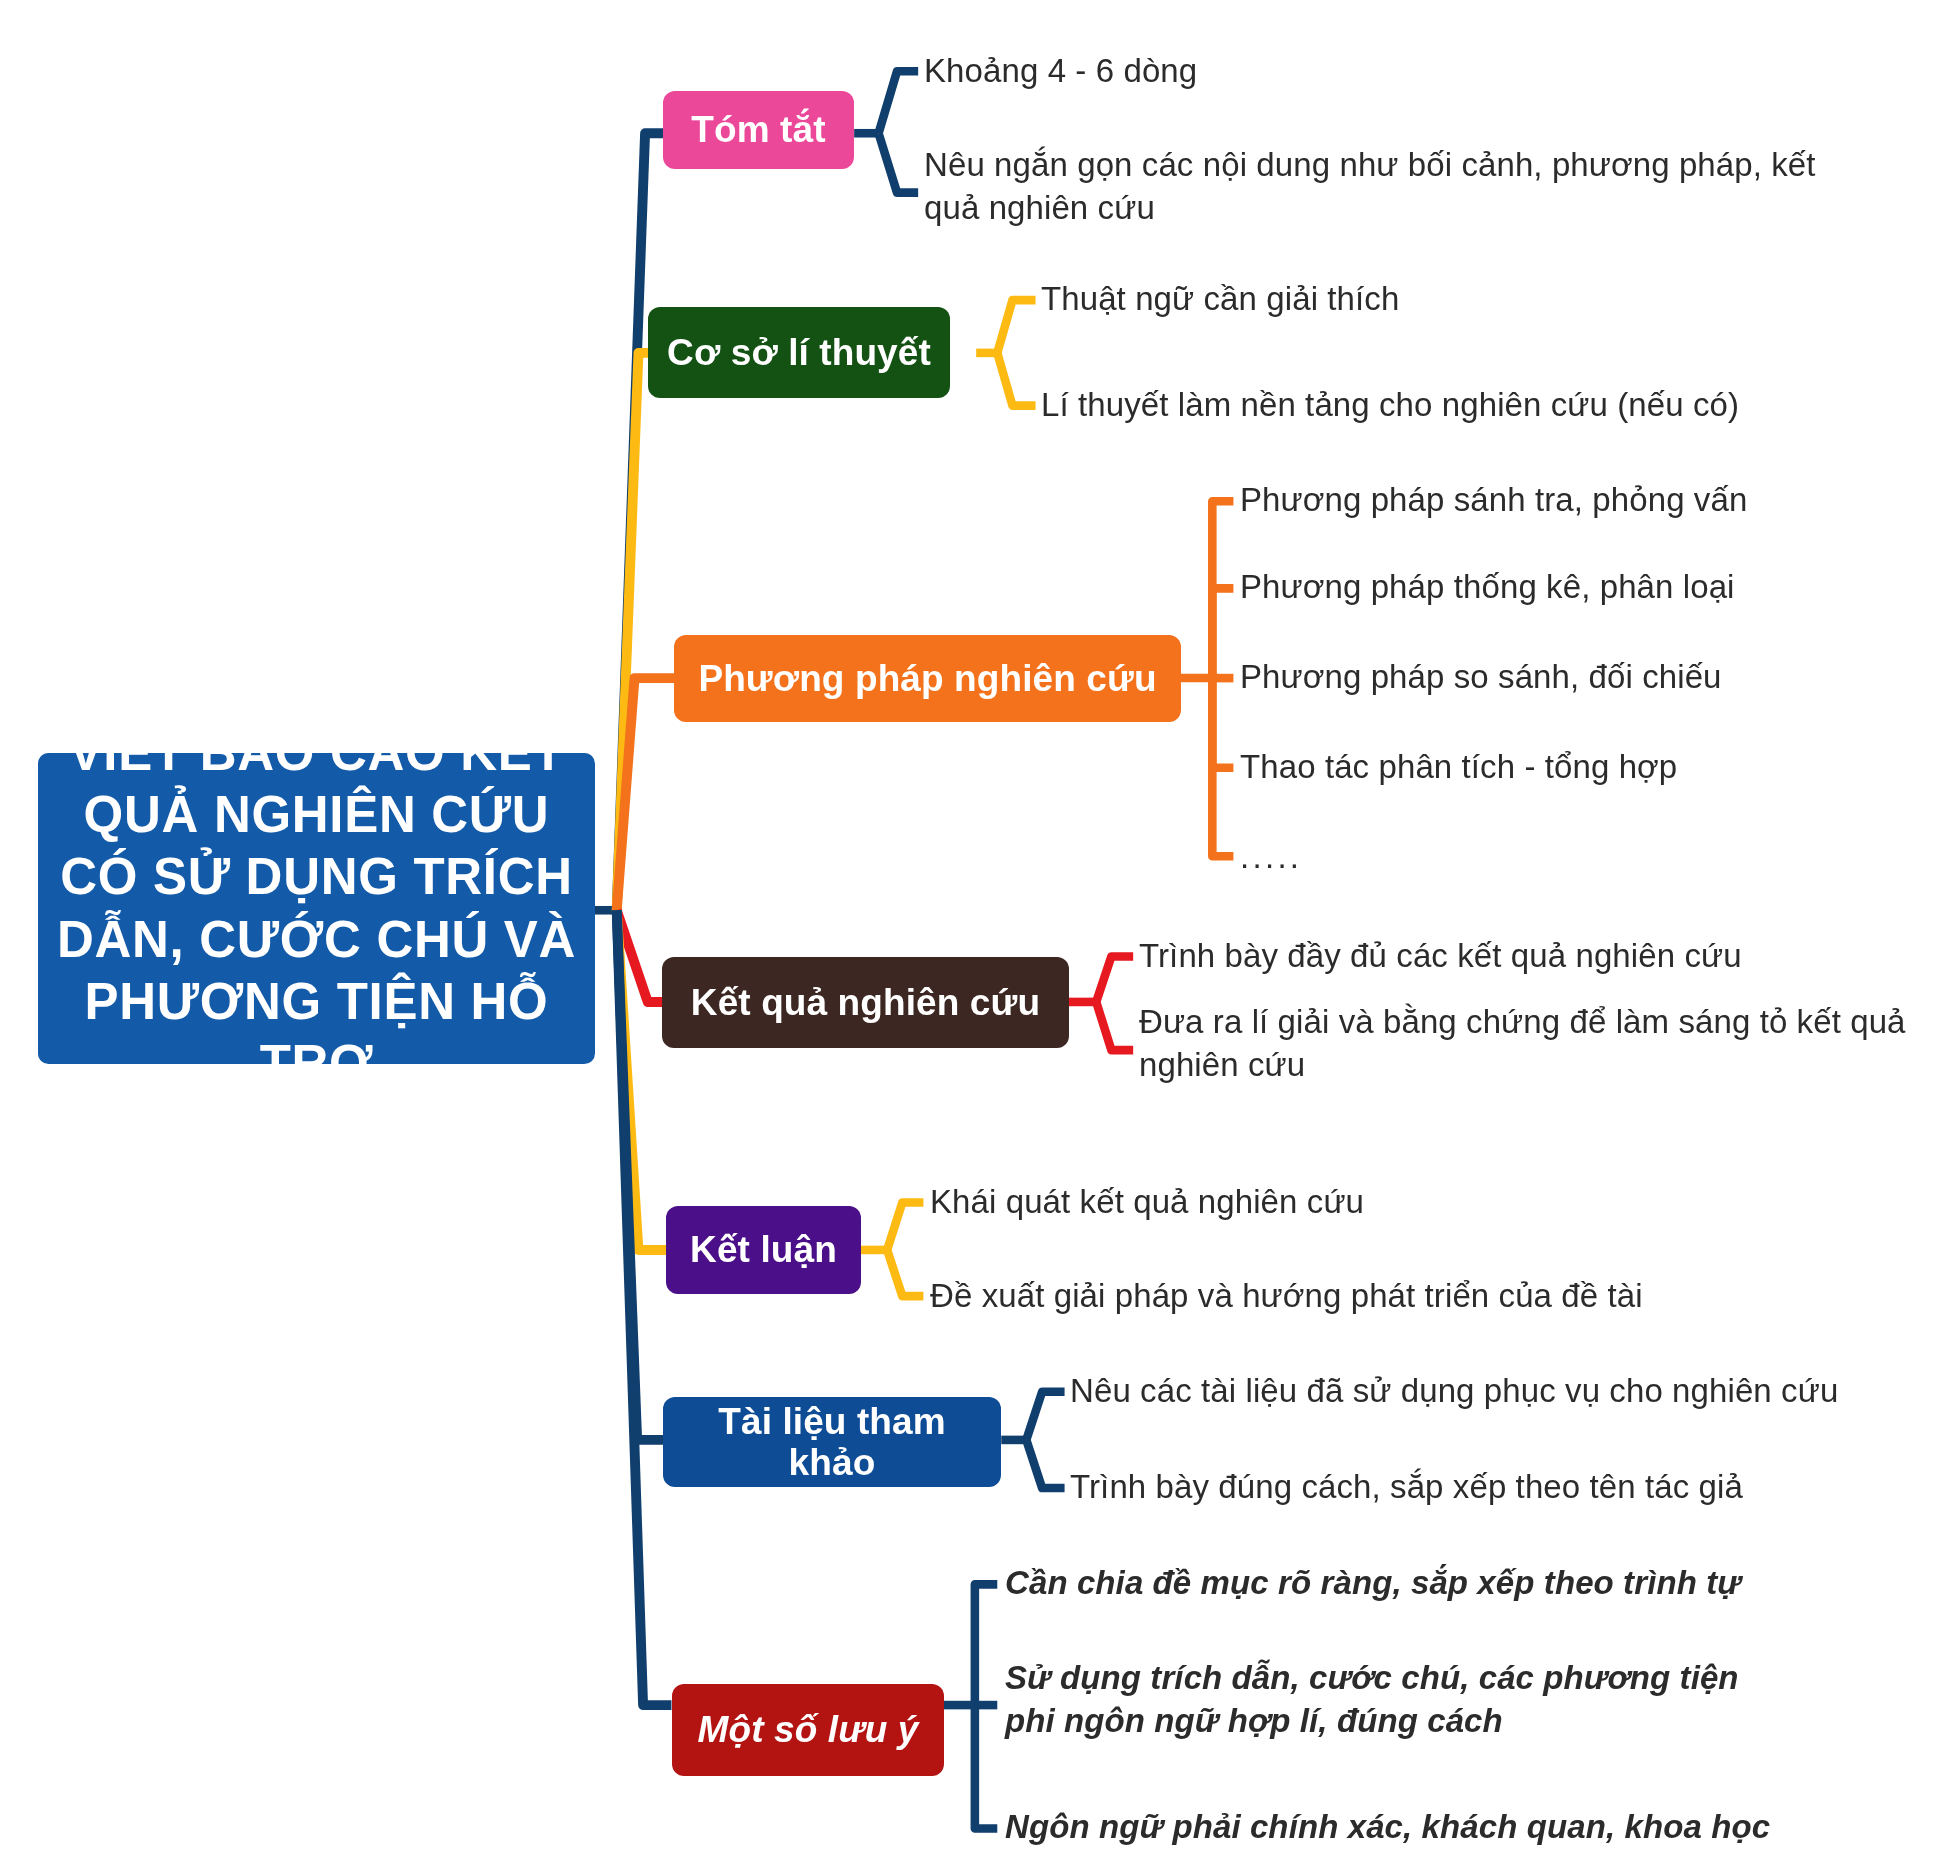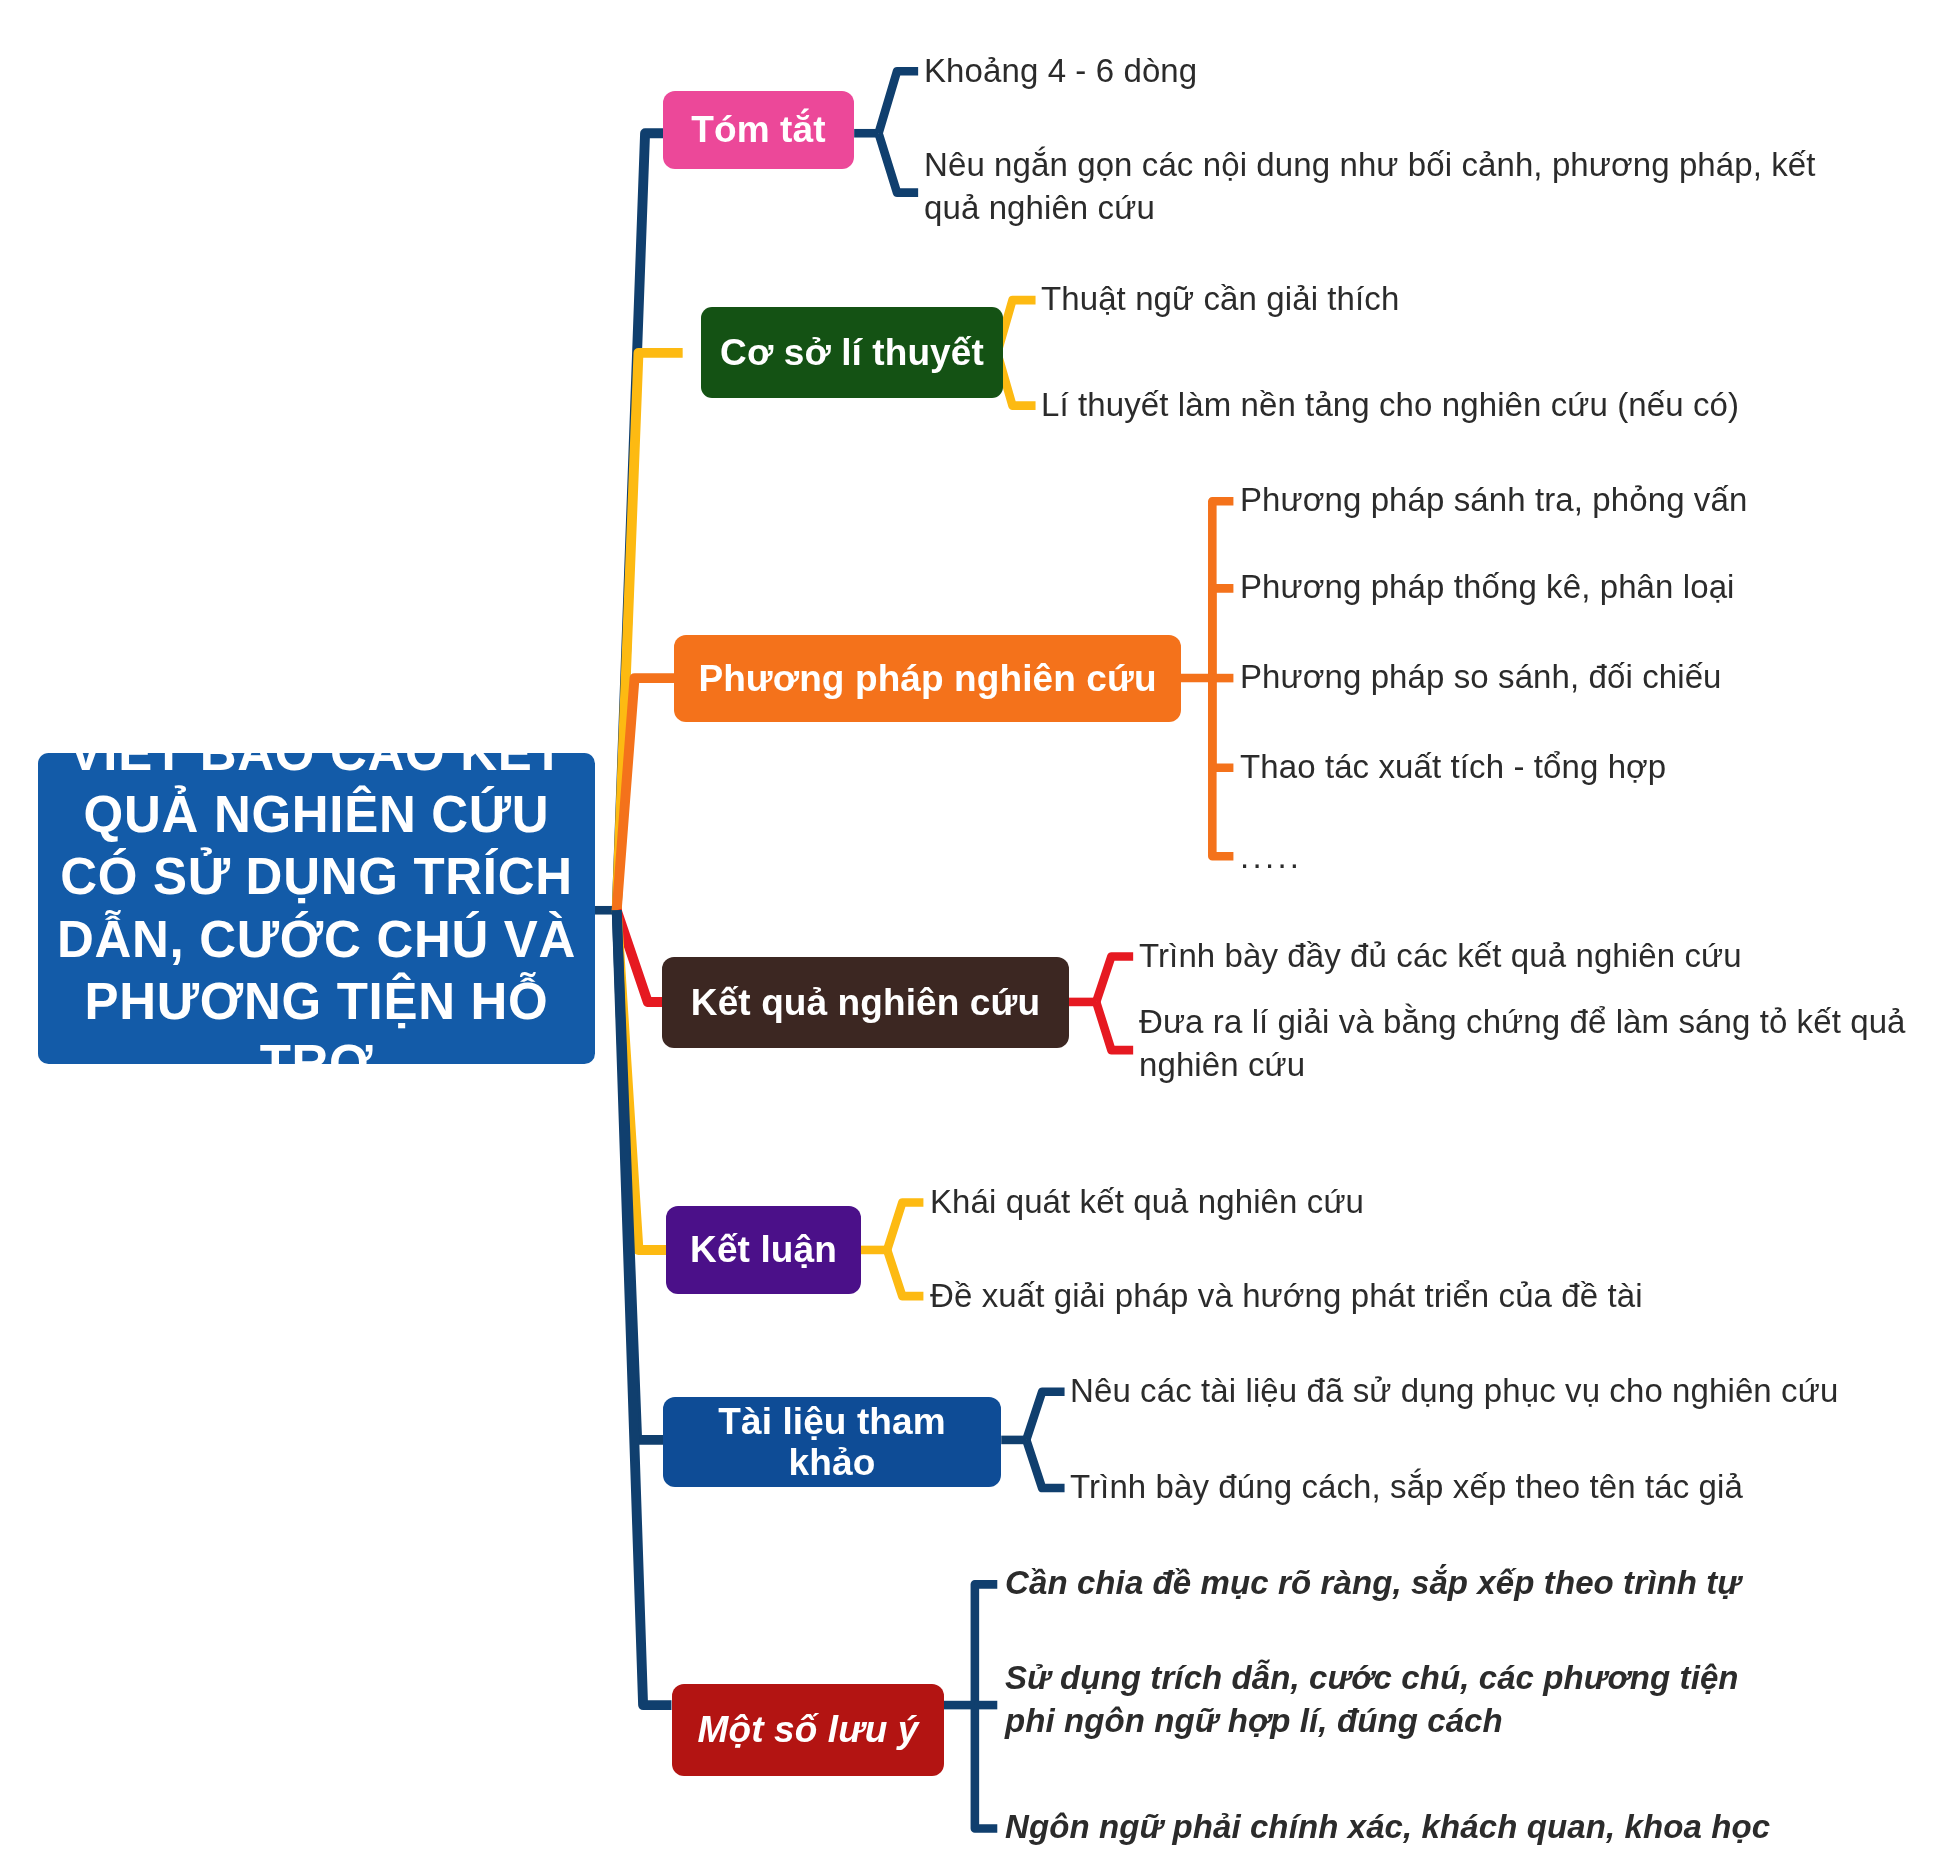--- a/index.html
+++ b/index.html
@@ -131,21 +131,21 @@
   </svg>
 
   <div class="node central" style="left:38px; top:753px; width:557px; height:311px; background:#135BA8;">
     <span>VIẾT BÁO CÁO KẾT QUẢ NGHIÊN CỨU CÓ SỬ DỤNG TRÍCH DẪN, CƯỚC CHÚ VÀ PHƯƠNG TIỆN HỖ TRỢ</span>
   </div>
 
   <div class="node branch" style="left:663px; top:91px; width:191px; height:78px; background:#ec4899;">
     <span>Tóm tắt</span>
   </div>
 
-  <div class="node branch" style="left:701px; top:307px; width:302px; height:91px; background:#145214;border-radius:11px;">
+  <div class="node branch" style="left:648px; top:307px; width:302px; height:91px; background:#145214;">
     <span>Cơ sở lí thuyết</span>
   </div>
 
   <div class="node branch" style="left:674px; top:635px; width:507px; height:87px; background:#F4721B;">
     <span>Phương pháp nghiên cứu</span>
   </div>
 
   <div class="node branch" style="left:662px; top:957px; width:407px; height:91px; background:#3C2722;">
     <span>Kết quả nghiên cứu</span>
   </div>
@@ -164,21 +164,21 @@
 
   <div class="leaf" style="left:924px; top:50px; width:858px;">Khoảng 4 - 6 dòng</div>
   <div class="leaf" style="left:924px; top:144px; width:930px;">Nêu ngắn gọn các nội dung như bối cảnh, phương pháp, kết quả nghiên cứu</div>
 
   <div class="leaf" style="left:1041px; top:278px; width:858px;">Thuật ngữ cần giải thích</div>
   <div class="leaf" style="left:1041px; top:384px; width:884px;">Lí thuyết làm nền tảng cho nghiên cứu (nếu có)</div>
 
   <div class="leaf" style="left:1240px; top:479px; width:673px;">Phương pháp sánh tra, phỏng vấn</div>
   <div class="leaf" style="left:1240px; top:566px; width:673px;">Phương pháp thống kê, phân loại</div>
   <div class="leaf" style="left:1240px; top:656px; width:673px;">Phương pháp so sánh, đối chiếu</div>
-  <div class="leaf" style="left:1240px; top:746px; width:673px;">Thao tác xuất tích - tổng hợp</div>
+  <div class="leaf" style="left:1240px; top:746px; width:673px;">Thao tác phân tích - tổng hợp</div>
   <div class="leaf dots" style="left:1240px; top:836px; width:264px;">.....</div>
 
   <div class="leaf" style="left:1139px; top:935px; width:778px;">Trình bày đầy đủ các kết quả nghiên cứu</div>
   <div class="leaf" style="left:1139px; top:1001px; width:798px;">Đưa ra lí giải và bằng chứng để làm sáng tỏ kết quả nghiên cứu</div>
 
   <div class="leaf" style="left:930px; top:1181px; width:792px;">Khái quát kết quả nghiên cứu</div>
   <div class="leaf" style="left:930px; top:1275px; width:884px;">Đề xuất giải pháp và hướng phát triển của đề tài</div>
 
   <div class="leaf" style="left:1070px; top:1370px; width:831px;">Nêu các tài liệu đã sử dụng phục vụ cho nghiên cứu</div>
   <div class="leaf" style="left:1070px; top:1466px; width:831px;">Trình bày đúng cách, sắp xếp theo tên tác giả</div>

